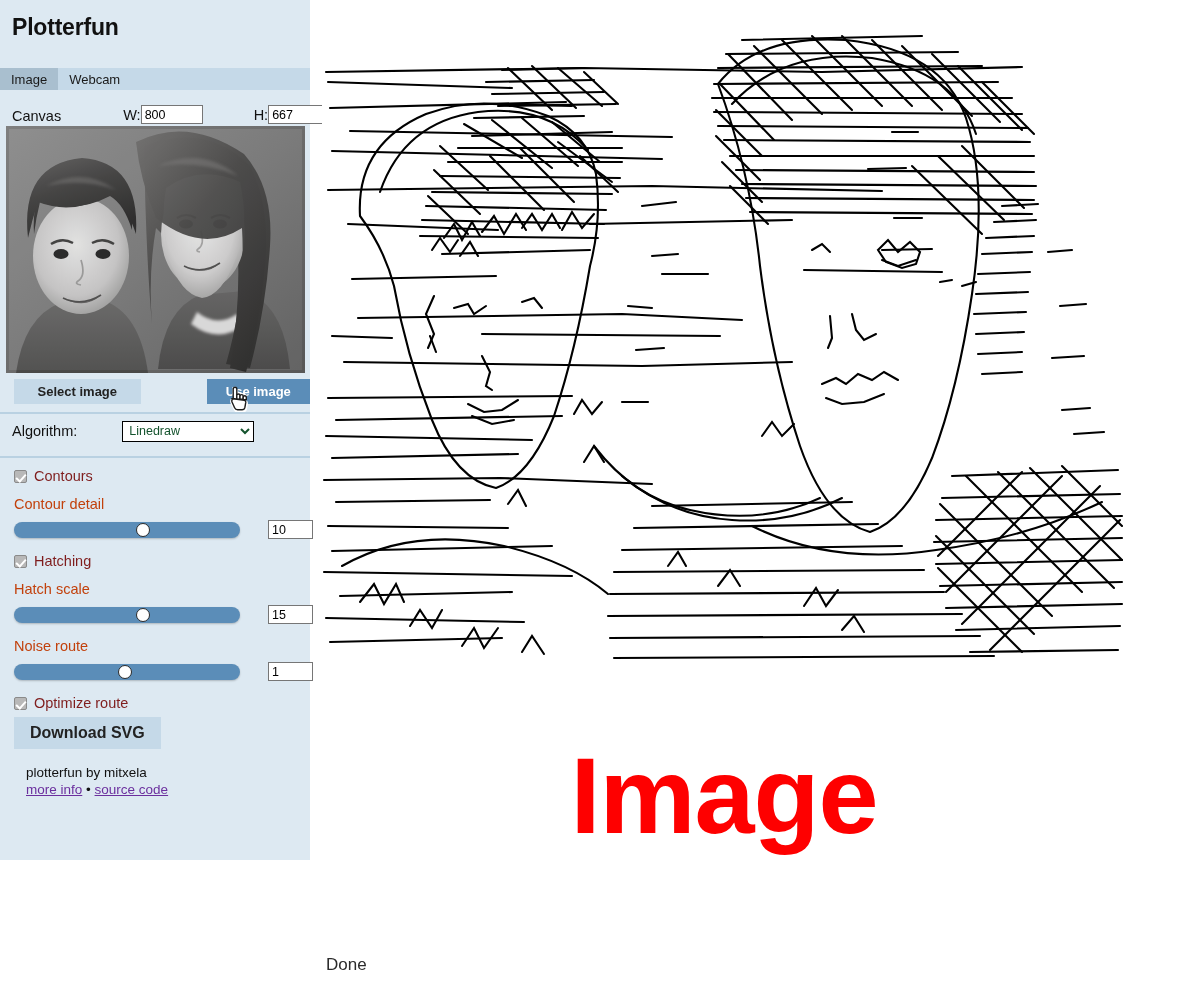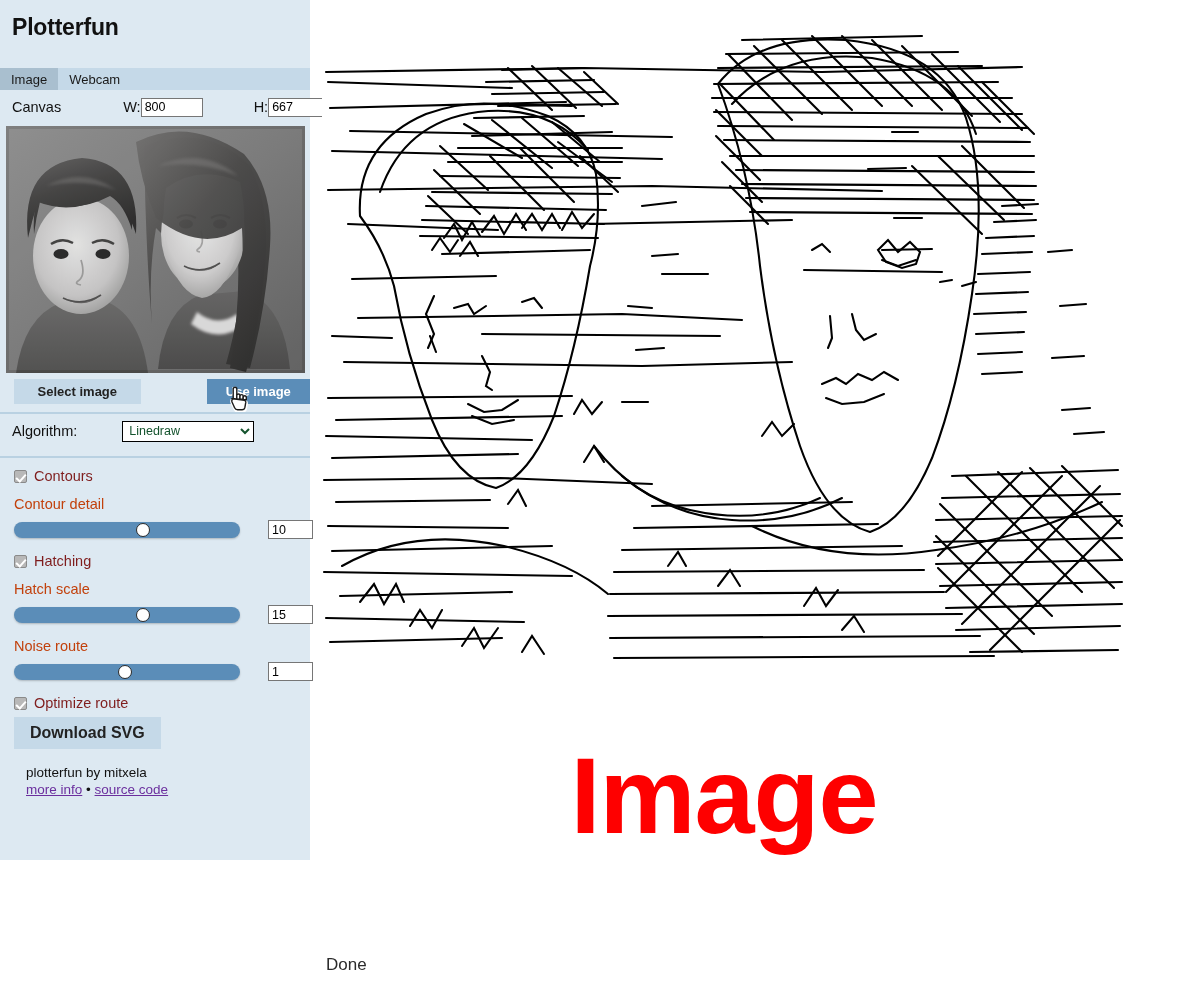--- a/index.html
+++ b/index.html
@@ -38,21 +38,21 @@
   .tab {
     display: flex; align-items: center;
     padding: 0 11px;
     font-size: 13px;
     color: #1a1a1a;
     cursor: pointer;
   }
   .tab.active { background: #a9bfcf; }
 
   #canvas-size-row {
-    display: flex; align-items: center;
+    display: flex; align-items: flex-end;
     height: 34px;
     padding-left: 12px;
     font-size: 14.5px;
     color: #111;
   }
   #canvas-size-row .lbl { margin-right: 0; }
   .dim-group { display: flex; align-items: center; }
   .dim-label { font-size: 14.5px; color: #111; }
   .dim-input {
     font-family: "Liberation Sans", sans-serif;

